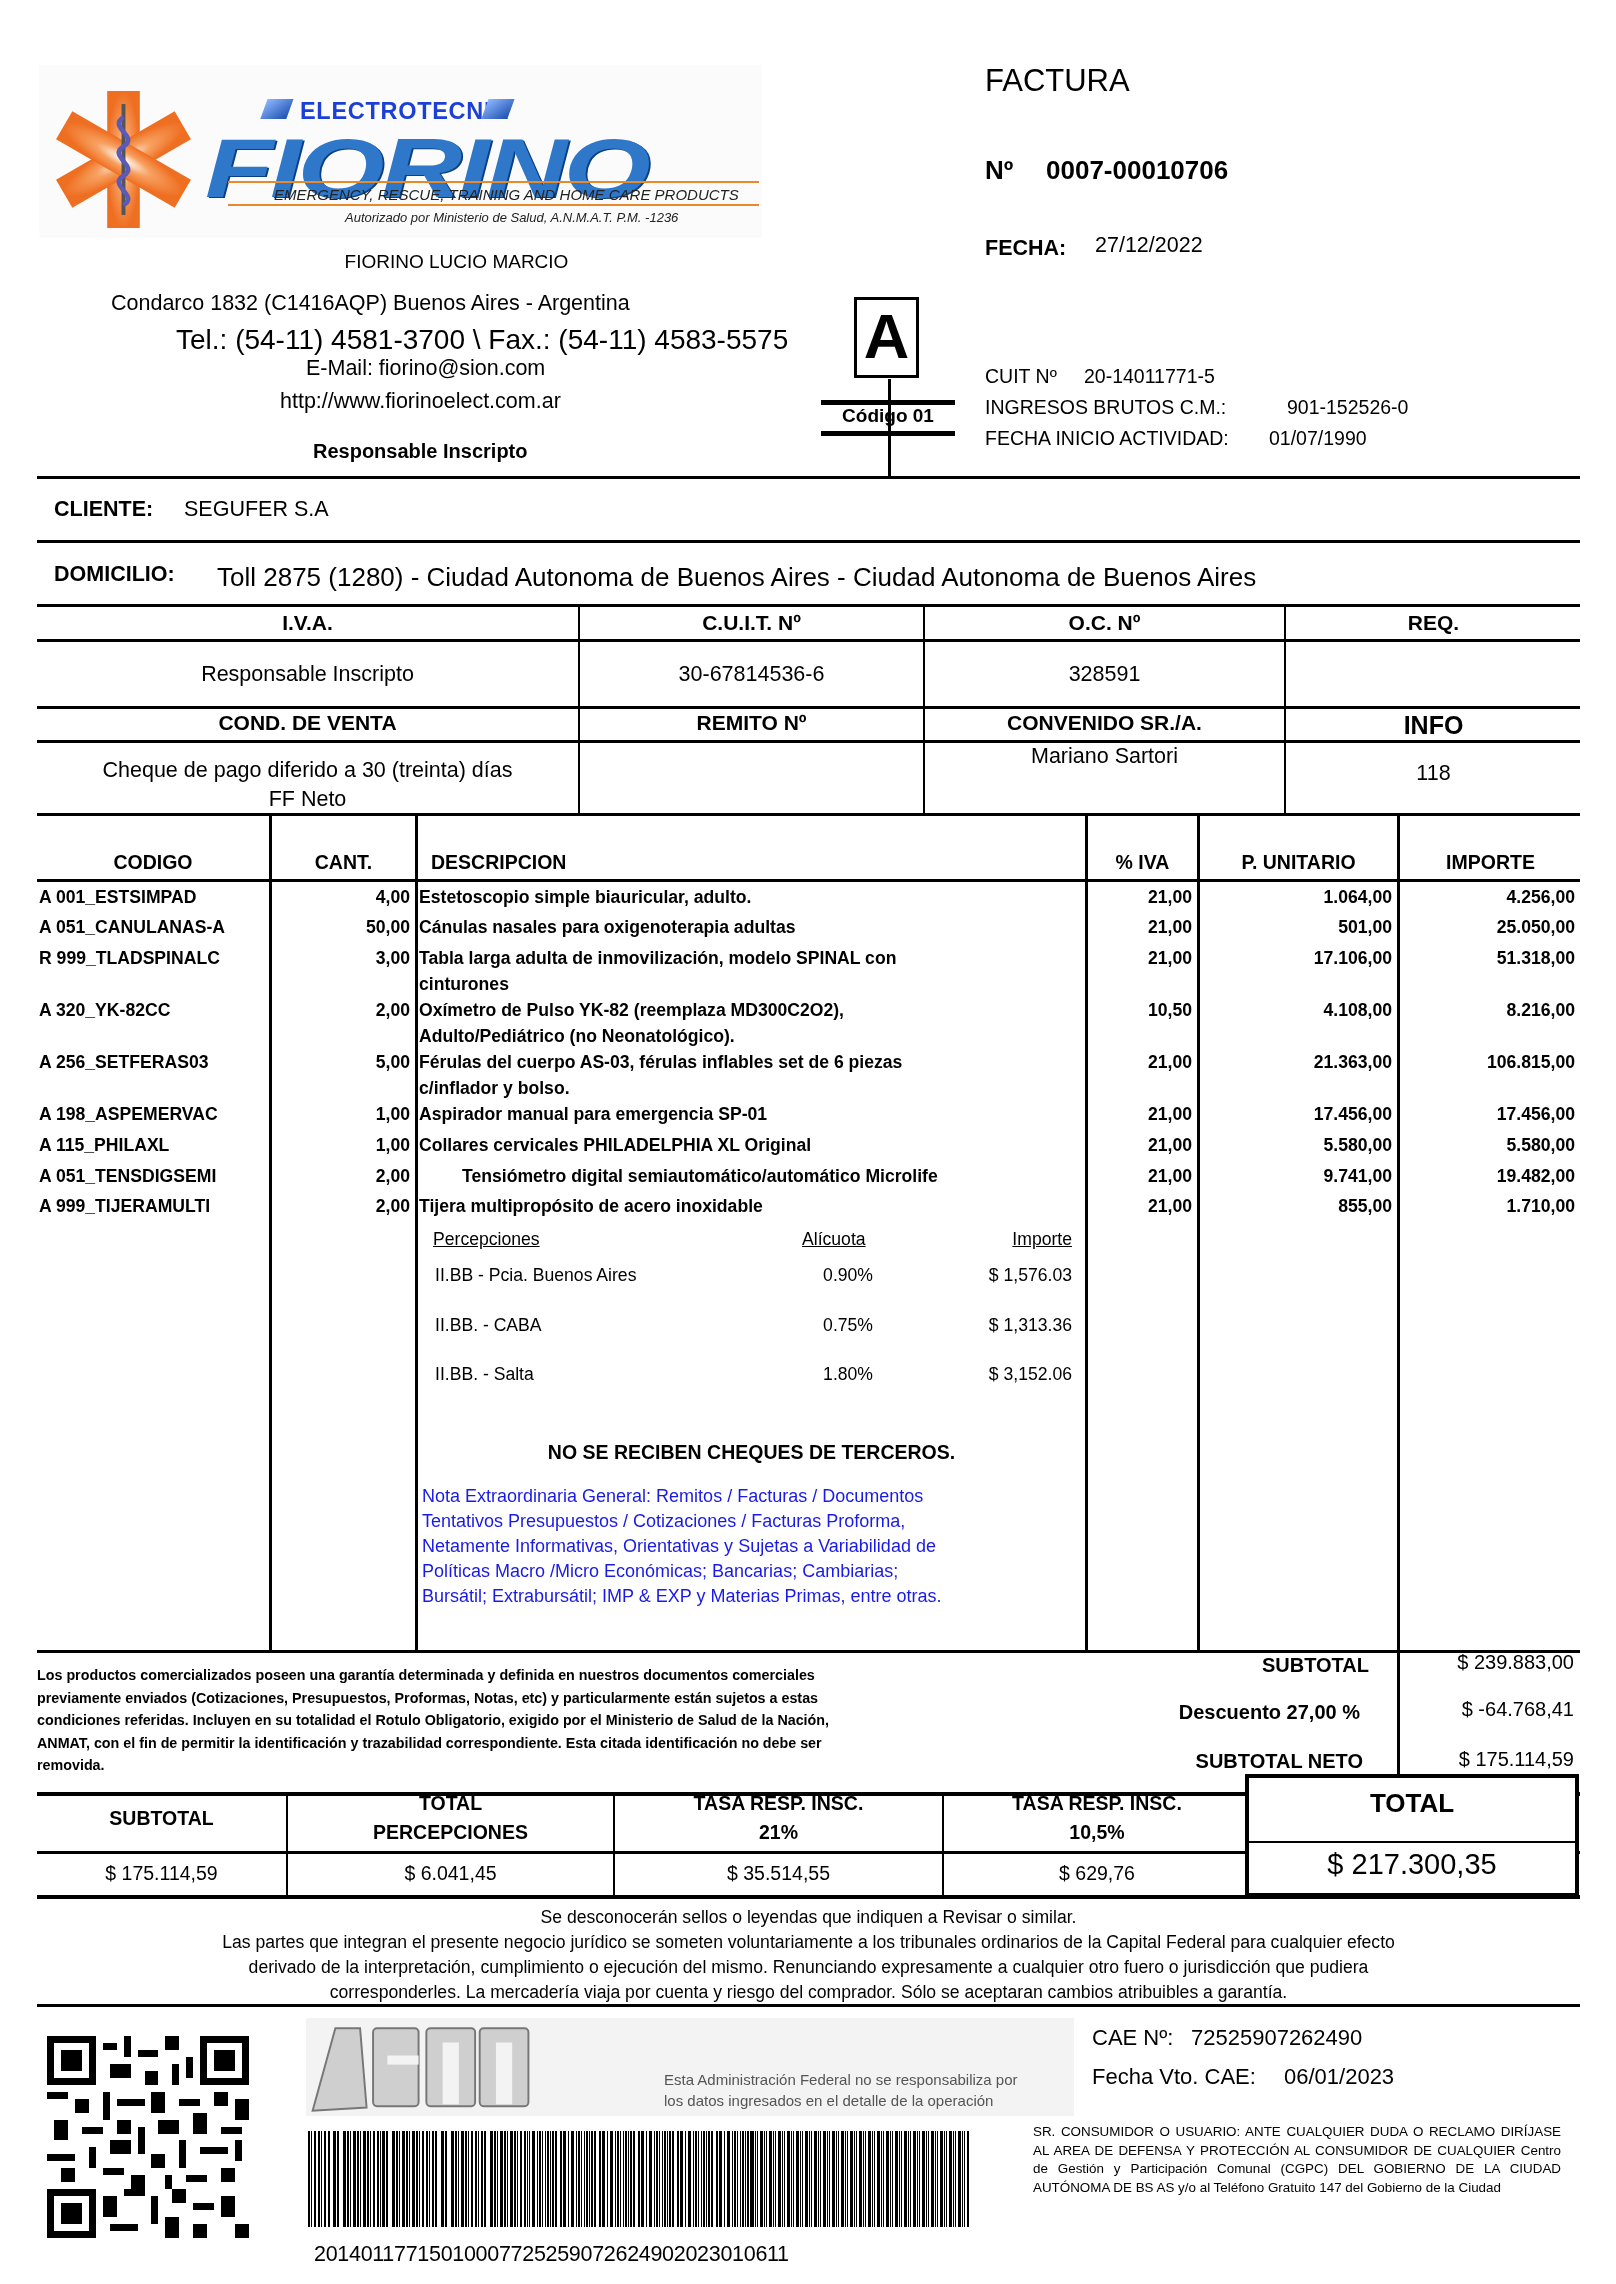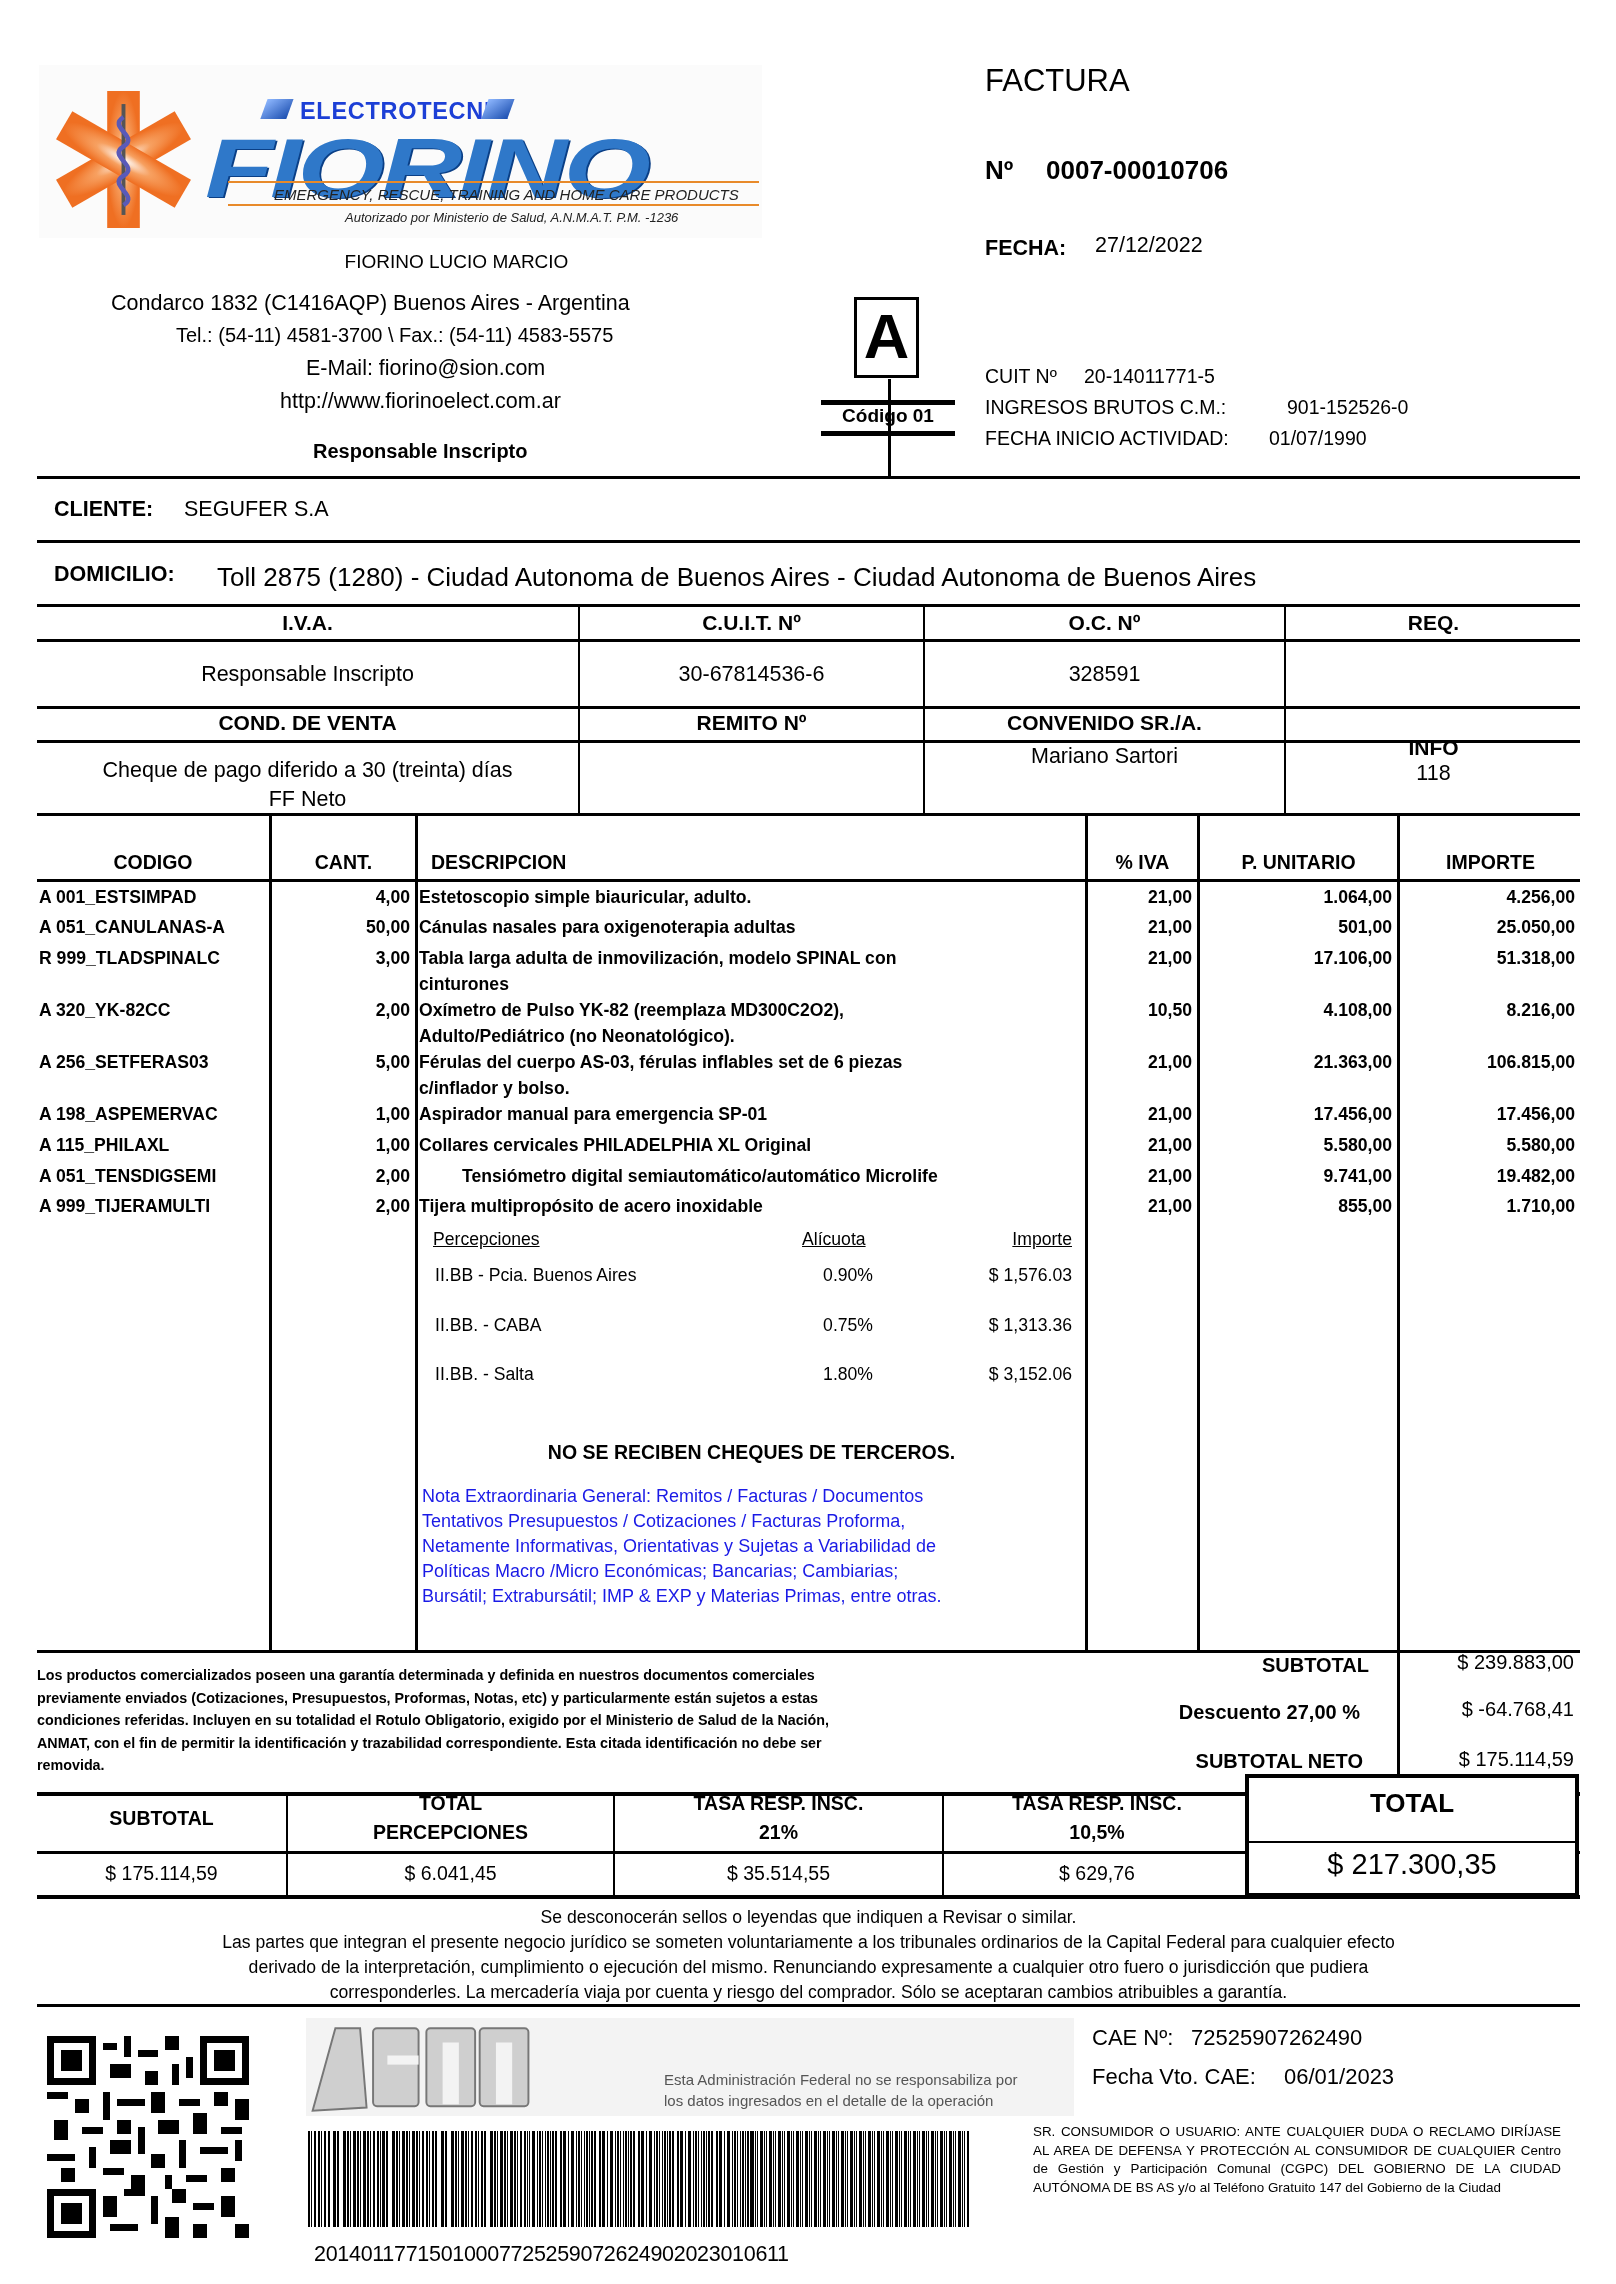--- a/index.html
+++ b/index.html
@@ -47,21 +47,21 @@
   <div class="electro-sq" style="left:446px;"></div>
   <div class="brand">FIORINO</div>
   <div class="brand-line" style="top:116px;"></div>
   <div class="tagline">EMERGENCY, RESCUE, TRAINING AND HOME CARE PRODUCTS</div>
   <div class="brand-line" style="top:139px;"></div>
   <div class="auth">Autorizado por Ministerio de Salud, A.N.M.A.T.   P.M. -1236</div>
 </div>
 
 <div class="abs" style="left:326px; top:251px; width:261px; text-align:center; font-size:19px;">FIORINO LUCIO MARCIO</div>
 <div class="abs" style="left:111px; top:291px; font-size:21.5px;">Condarco 1832 (C1416AQP) Buenos Aires - Argentina</div>
-<div class="abs" style="left:176px; top:324px; font-size:20px;">Tel.: (54-11) 4581-3700 \ Fax.: (54-11) 4583-5575</div>
+<div class="abs" style="left:176px; top:324px; font-size:28px;">Tel.: (54-11) 4581-3700 \ Fax.: (54-11) 4583-5575</div>
 <div class="abs" style="left:306px; top:356px; font-size:21.5px;">E-Mail: fiorino@sion.com</div>
 <div class="abs" style="left:280px; top:389px; font-size:21.5px;">http://www.fiorinoelect.com.ar</div>
 <div class="abs b" style="left:313px; top:440px; font-size:20px;">Responsable Inscripto</div>
 
 <div class="abs" style="left:985px; top:63px; font-size:31px;">FACTURA</div>
 <div class="abs b" style="left:985px; top:155px; font-size:26px;">Nº</div>
 <div class="abs b" style="left:1046px; top:155px; font-size:26px;">0007-00010706</div>
 <div class="abs b" style="left:985px; top:236px; font-size:21.5px;">FECHA:</div>
 <div class="abs" style="left:1095px; top:233px; font-size:21.5px;">27/12/2022</div>
 
@@ -100,21 +100,21 @@
 <div class="abs b c" style="left:1286px; top:611px; width:295px; font-size:21px;">REQ.</div>
 
 <div class="abs c" style="left:37px; top:662px; width:541px; font-size:21.5px;">Responsable Inscripto</div>
 <div class="abs c" style="left:580px; top:662px; width:343px; font-size:21.5px;">30-67814536-6</div>
 <div class="abs c" style="left:925px; top:662px; width:359px; font-size:21.5px;">328591</div>
 <div class="abs c" style="left:1286px; top:662px; width:295px; font-size:21.5px;"></div>
 
 <div class="abs b c" style="left:37px; top:711px; width:541px; font-size:21px;">COND. DE VENTA</div>
 <div class="abs b c" style="left:580px; top:711px; width:343px; font-size:21px;">REMITO Nº</div>
 <div class="abs b c" style="left:925px; top:711px; width:359px; font-size:21px;">CONVENIDO SR./A.</div>
-<div class="abs b c" style="left:1286px; top:711px; width:295px; font-size:21px;margin-top:25px;">INFO</div>
+<div class="abs b c" style="left:1286px; top:711px; width:295px; font-size:25px;">INFO</div>
 
 <div class="abs c" style="left:37px; top:758px; width:541px; font-size:21.5px;">Cheque de pago diferido a 30 (treinta) días</div>
 <div class="abs c" style="left:37px; top:787px; width:541px; font-size:21.5px;">FF Neto</div>
 <div class="abs c" style="left:580px; top:758px; width:343px; font-size:21.5px;"></div>
 <div class="abs c" style="left:925px; top:744px; width:359px; font-size:21.5px;">Mariano Sartori</div>
 <div class="abs c" style="left:1286px; top:761px; width:295px; font-size:21.5px;">118</div>
 
 <div class="vl" style="left:269px; top:816px; width:2.6px; height:835px;"></div>
 <div class="vl" style="left:415px; top:816px; width:2.6px; height:835px;"></div>
 <div class="vl" style="left:1085px; top:816px; width:2.6px; height:835px;"></div>

